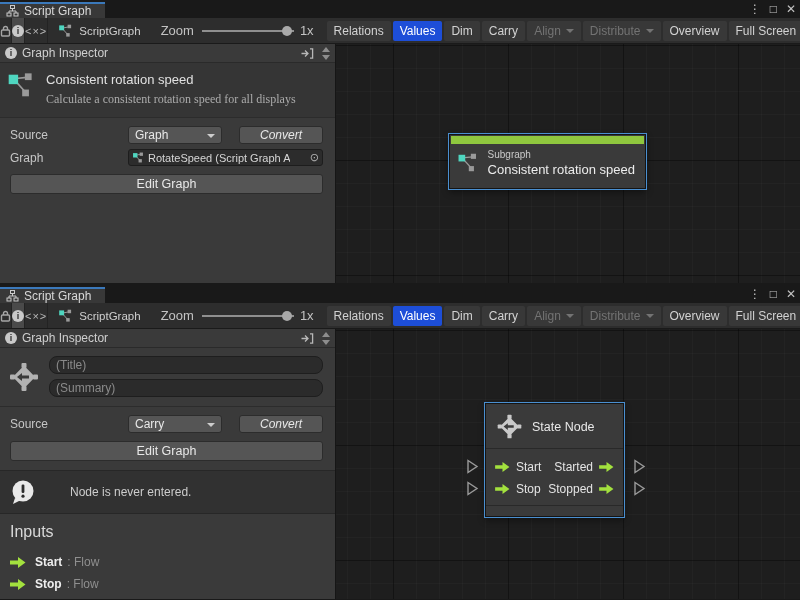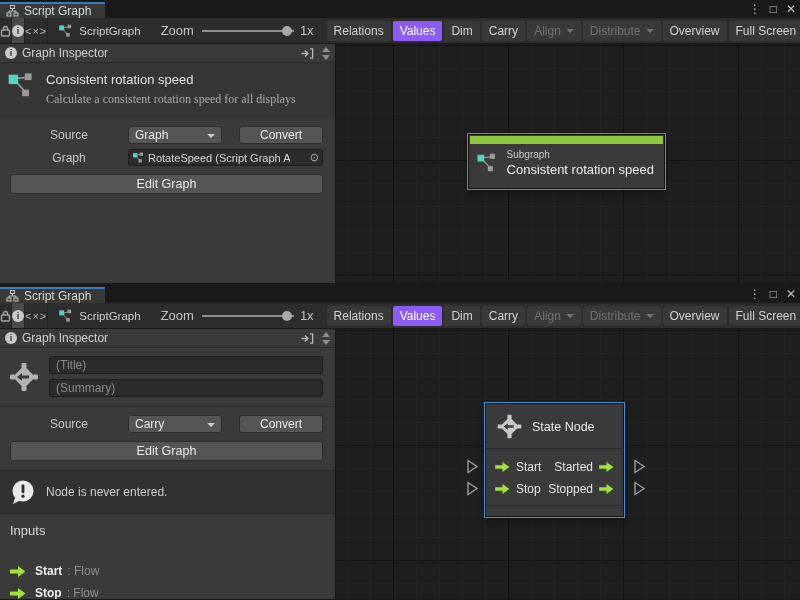--- a/index.html
+++ b/index.html
@@ -25,21 +25,21 @@
   .cell-info { width:26px; background:#4a4a4a; }
   .cell-code { width:70px; color:#b9b9b9; font-size:11px; letter-spacing:1px; }
   .tb-graphlabel { display:flex; align-items:center; gap:6px; padding-left:10px; color:#cfcfcf; font-size:11.5px; width:102px; }
   .tb-zoom { display:flex; align-items:center; color:#c3c3c3; font-size:13px; margin-left:20px; }
   .zoom-slider { position:relative; width:92px; height:12px; margin:0 6px 0 8px; }
   .zoom-track { position:absolute; left:0; right:0; top:5px; height:2px; background:#8f8f8f; }
   .zoom-handle { position:absolute; left:80px; top:1px; width:10px; height:10px; border-radius:50%; background:#a9a9a9; }
   .tb-buttons { display:flex; align-items:center; gap:2px; margin-left:13px; }
   .tb-btn { display:flex; align-items:center; gap:5px; background:#383838; color:#d2d2d2;
             font-size:12px; padding:3px 7px; border-radius:2px; white-space:nowrap; }
-  .tb-btn.active { background:#8b5cf6; color:#ffffff; }
+  .tb-btn.active { background:#1d4ed8; color:#ffffff; }
   .tb-btn.disabled { color:#737373; }
   .caret { width:0; height:0; border-left:4px solid transparent; border-right:4px solid transparent;
            border-top:4px solid currentColor; margin-top:1px; }
 
   
   .content { display:flex; height:calc(100% - 45px); }
   .inspector { width:336px; background:#3a3a3a; border-right:1px solid #161616; position:relative; overflow:hidden; }
   .graph { flex:1; position:relative; overflow:hidden;
     background-color:#1e1e1e;
     background-image:
@@ -57,58 +57,58 @@
                  font-size:9px; font-weight:bold; display:flex; align-items:center; justify-content:center; flex:0 0 auto; }
   .insp-header .spacer { flex:1; }
   .scroll-col { display:flex; flex-direction:column; gap:3px; width:13px; align-items:center; }
   .tri-up { width:0; height:0; border-left:4px solid transparent; border-right:4px solid transparent; border-bottom:5px solid #8d8d8d; }
   .tri-down { width:0; height:0; border-left:4px solid transparent; border-right:4px solid transparent; border-top:5px solid #8d8d8d; }
 
   .desc-box { display:flex; gap:11px; padding:9px 10px 10px 8px; background:#353535; border-bottom:1px solid #2c2c2c; }
   .desc-title { font-size:13px; color:#e0e0e0; margin-bottom:4px; }
   .desc-text { font-size:12px; color:#ababab; line-height:1.35; max-width:262px;font-family:Liberation Serif, serif; }
 
-  .form { padding:8px 12px 0 10px;text-align:center; }
+  .form { padding:8px 12px 0 10px; }
   .form-row { display:flex; align-items:center; margin-bottom:5px; }
   .form-label { width:118px; font-size:12px; color:#c6c6c6; flex:0 0 auto; }
   .dropdown { width:94px; height:18px; background:#555555; border:1px solid #2c2c2c; border-radius:3px;
               display:flex; align-items:center; justify-content:space-between; padding:0 6px;
               color:#e8e8e8; font-size:12px; }
   .dropdown .caret { color:#cdcdcd; }
   .btn { height:18px; background:#555555; border:1px solid #2c2c2c; border-radius:3px;
          display:flex; align-items:center; justify-content:center; color:#e8e8e8; font-size:12px; }
-  .btn-convert { flex:1; margin-left:17px; }
+  .btn-convert { flex:1; margin-left:17px;font-style:italic; }
   .btn-edit { height:20px; margin-top:8px; font-size:12.5px; }
   .objfield { flex:1; height:17px; background:#2c2c2c; border:1px solid #1d1d1d; border-radius:3px;
               display:flex; align-items:center; gap:4px; padding:0 2px 0 3px; color:#d6d6d6;
               font-size:11px; white-space:nowrap; overflow:hidden; }
   .objfield .obj-text { overflow:hidden; text-overflow:clip; }
   .obj-picker { margin-left:auto; color:#b5b5b5; font-size:11px; flex:0 0 auto; padding-right:1px; }
 
   .title-block { display:flex; align-items:center; gap:9px; padding:8px 12px 9px 8px; border-bottom:1px solid #2c2c2c; }
   .title-fields { flex:1; display:flex; flex-direction:column; gap:5px; }
-  .txt-input { height:18px; background:#2b2b2b; border:1px solid #1e1e1e; border-radius:2px;
+  .txt-input { height:18px; background:#2b2b2b; border:1px solid #1e1e1e; border-radius:8px;
                color:#cccccc; font-size:12px; padding:0 6px; width:100%; outline:none;
                font-family:"Liberation Sans", sans-serif; }
   .txt-input::placeholder { color:#8a8a8a; opacity:1; }
 
   .warning-box { margin-top:9px; background:#313131; border-top:1px solid #272727; border-bottom:1px solid #272727;
                  display:flex; align-items:center; gap:9px; padding:8px 10px; min-height:40px; }
-  .warn-text { font-size:12px; color:#cdcdcd; }
+  .warn-text { font-size:12px; color:#cdcdcd;margin-left:24px; }
 
   .io-section { border-bottom:1px solid #2a2a2a; padding:9px 10px 4px; }
-  .io-header { font-size:13px; color:#d8d8d8; margin-bottom:26px; }
+  .io-header { font-size:16px; color:#d8d8d8; margin-bottom:14px; }
   .io-row { display:flex; align-items:center; gap:9px; margin-bottom:8px; }
   .io-name { font-size:12px; font-weight:bold; color:#ededed; }
   .io-type { font-size:12px; color:#8f8f8f; margin-left:-4px; }
 
   
   .node { position:absolute; background:#3a3a3a; border:1px solid #141414;
           box-shadow:0 0 0 1px #4a8fd0, 0 3px 7px rgba(0,0,0,0.45); }
-  .node-subgraph { left:132px; top:90px; width:197px; height:55px; }
+  .node-subgraph { left:113px; top:90px; width:197px; height:55px; }
   .subgraph-colorbar { height:8px; background:#8fc73e; margin:1px 1px 0; }
   .subgraph-body { display:flex; align-items:center; gap:9px; padding:5px 10px 7px 8px; }
   .subgraph-kind { font-size:10px; color:#c9c9c9; margin-bottom:2px; }
   .subgraph-title { font-size:13px; color:#ececec; white-space:nowrap; }
 
   .node-state { left:149px; top:74px; width:139px; height:114px; display:flex; flex-direction:column; }
   .state-header { display:flex; align-items:center; gap:9px; padding:9px 10px 8px; border-bottom:1px solid #292929; }
   .state-title { font-size:12.5px; color:#e8e8e8; }
   .ports { padding:7px 9px 0; flex:1; }
   .port-row { display:flex; align-items:center; justify-content:space-between; height:22px;

